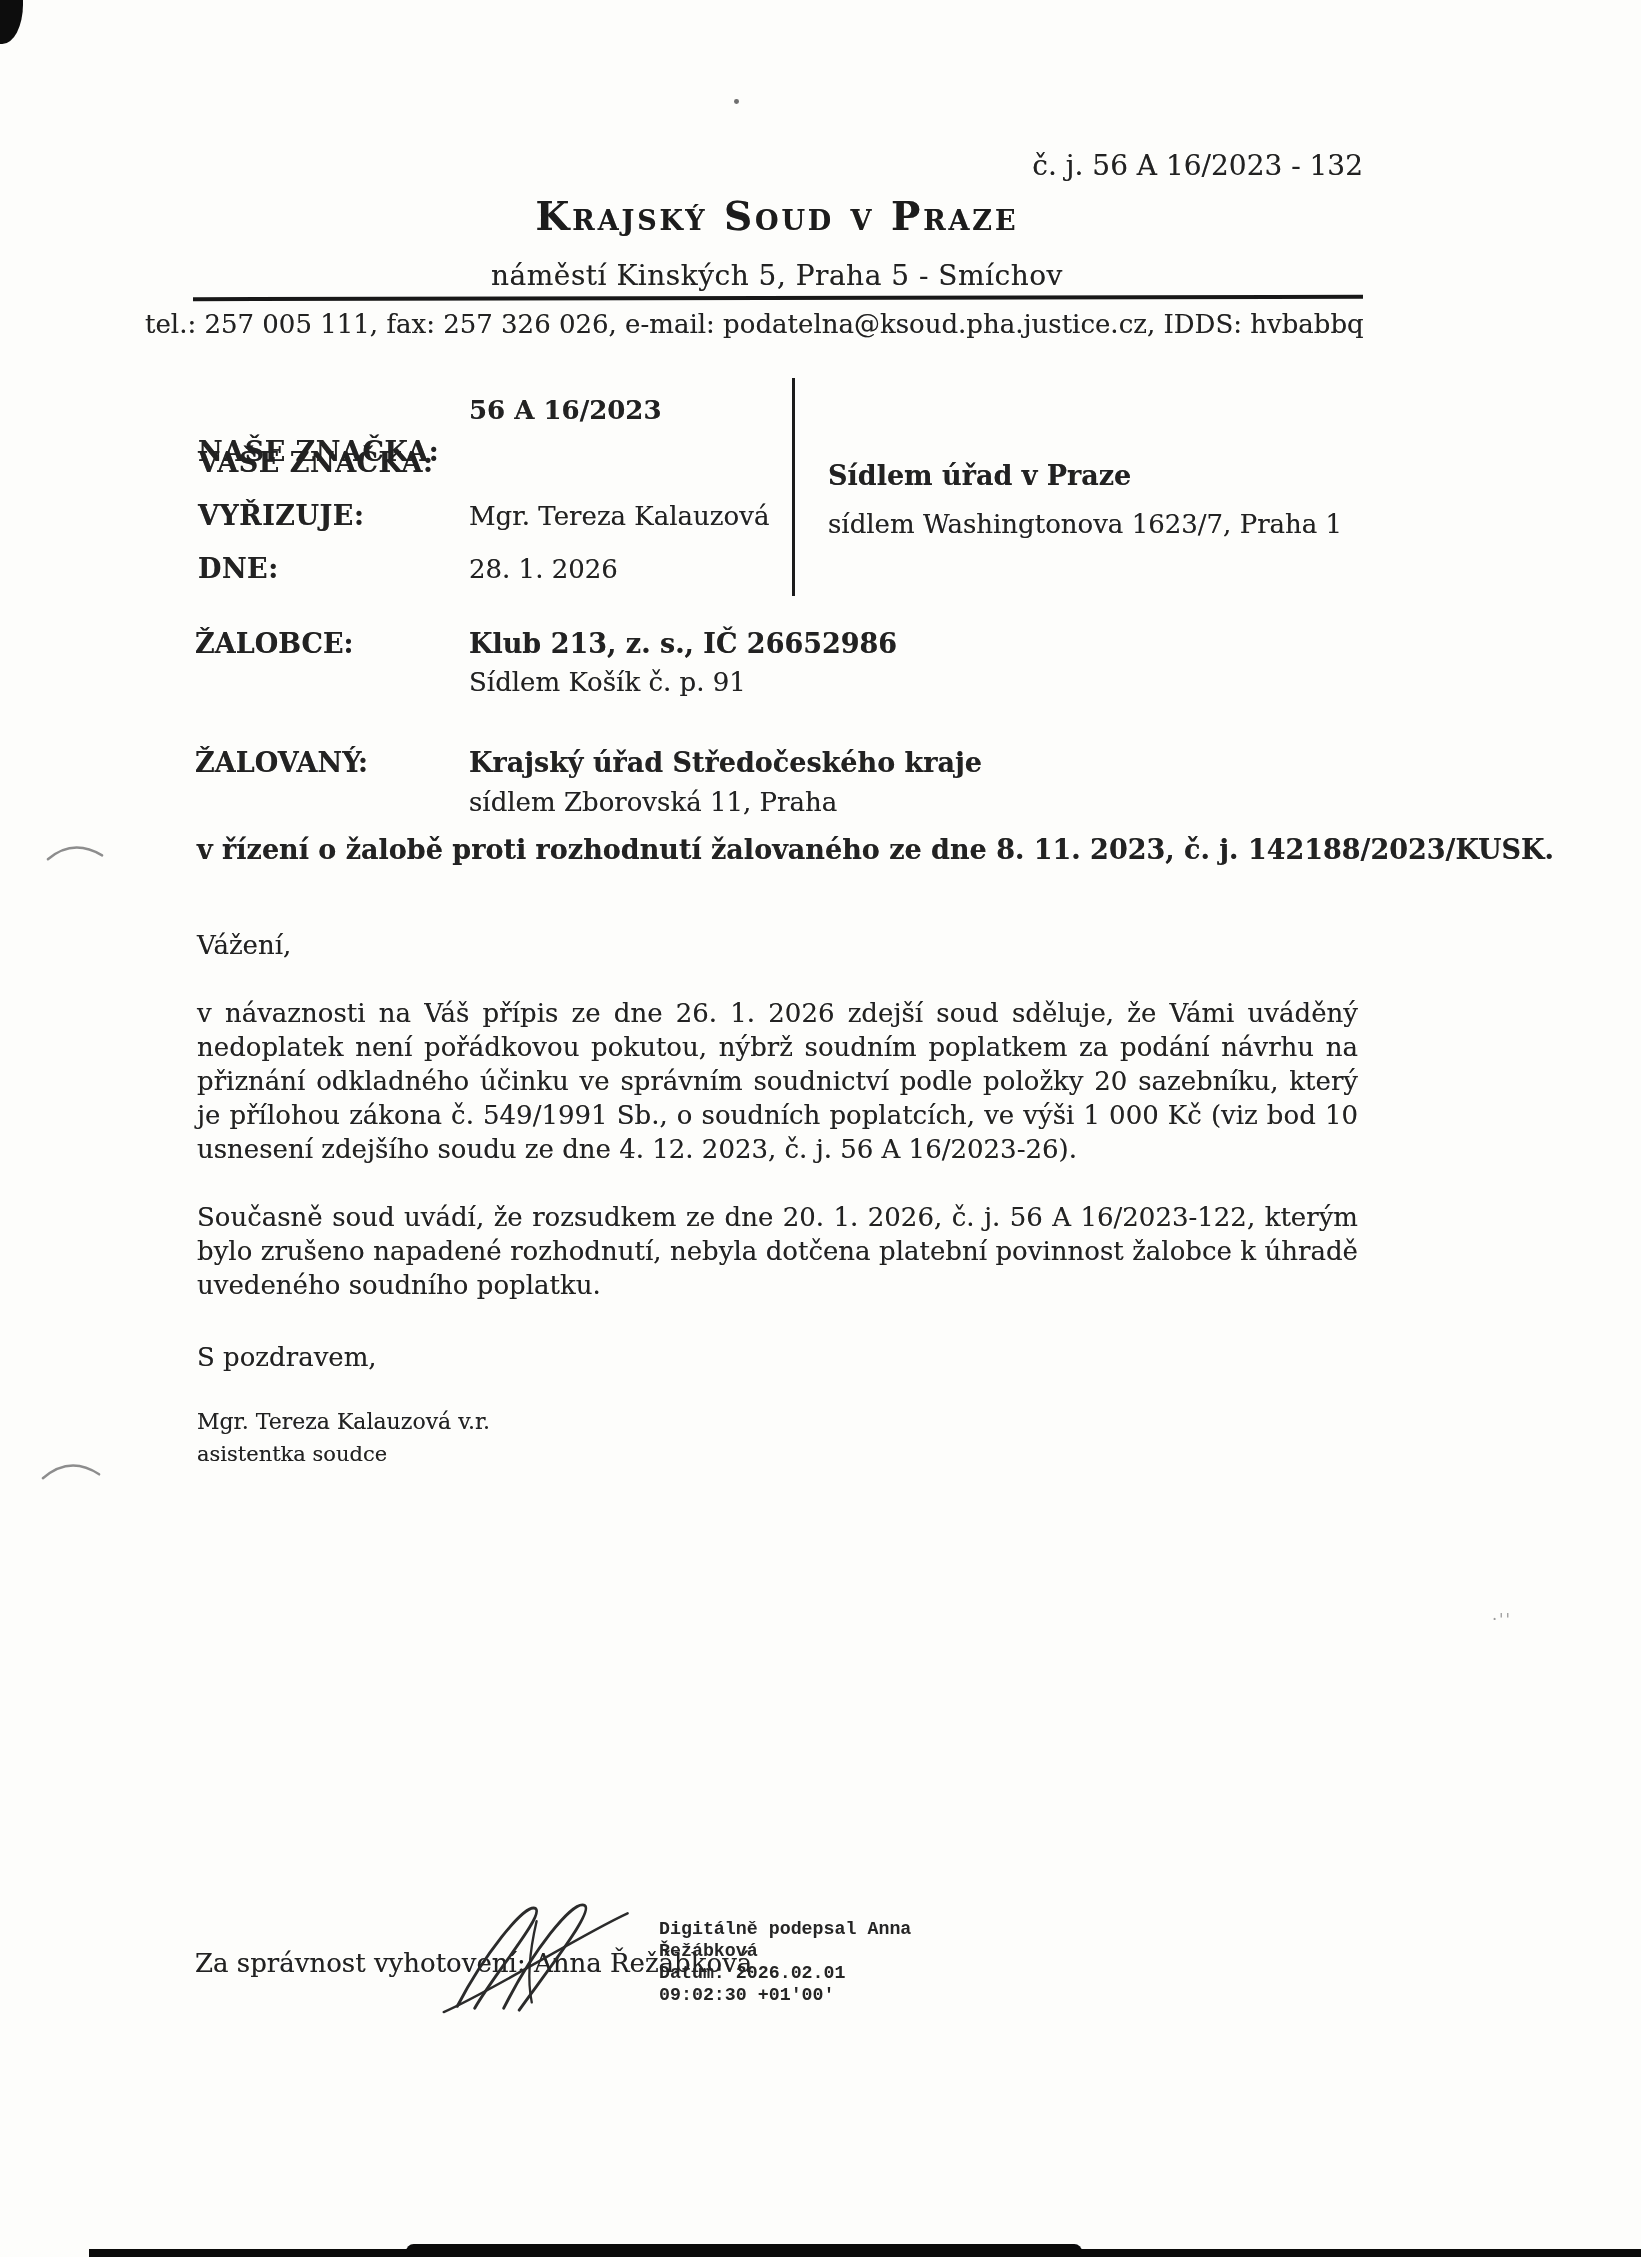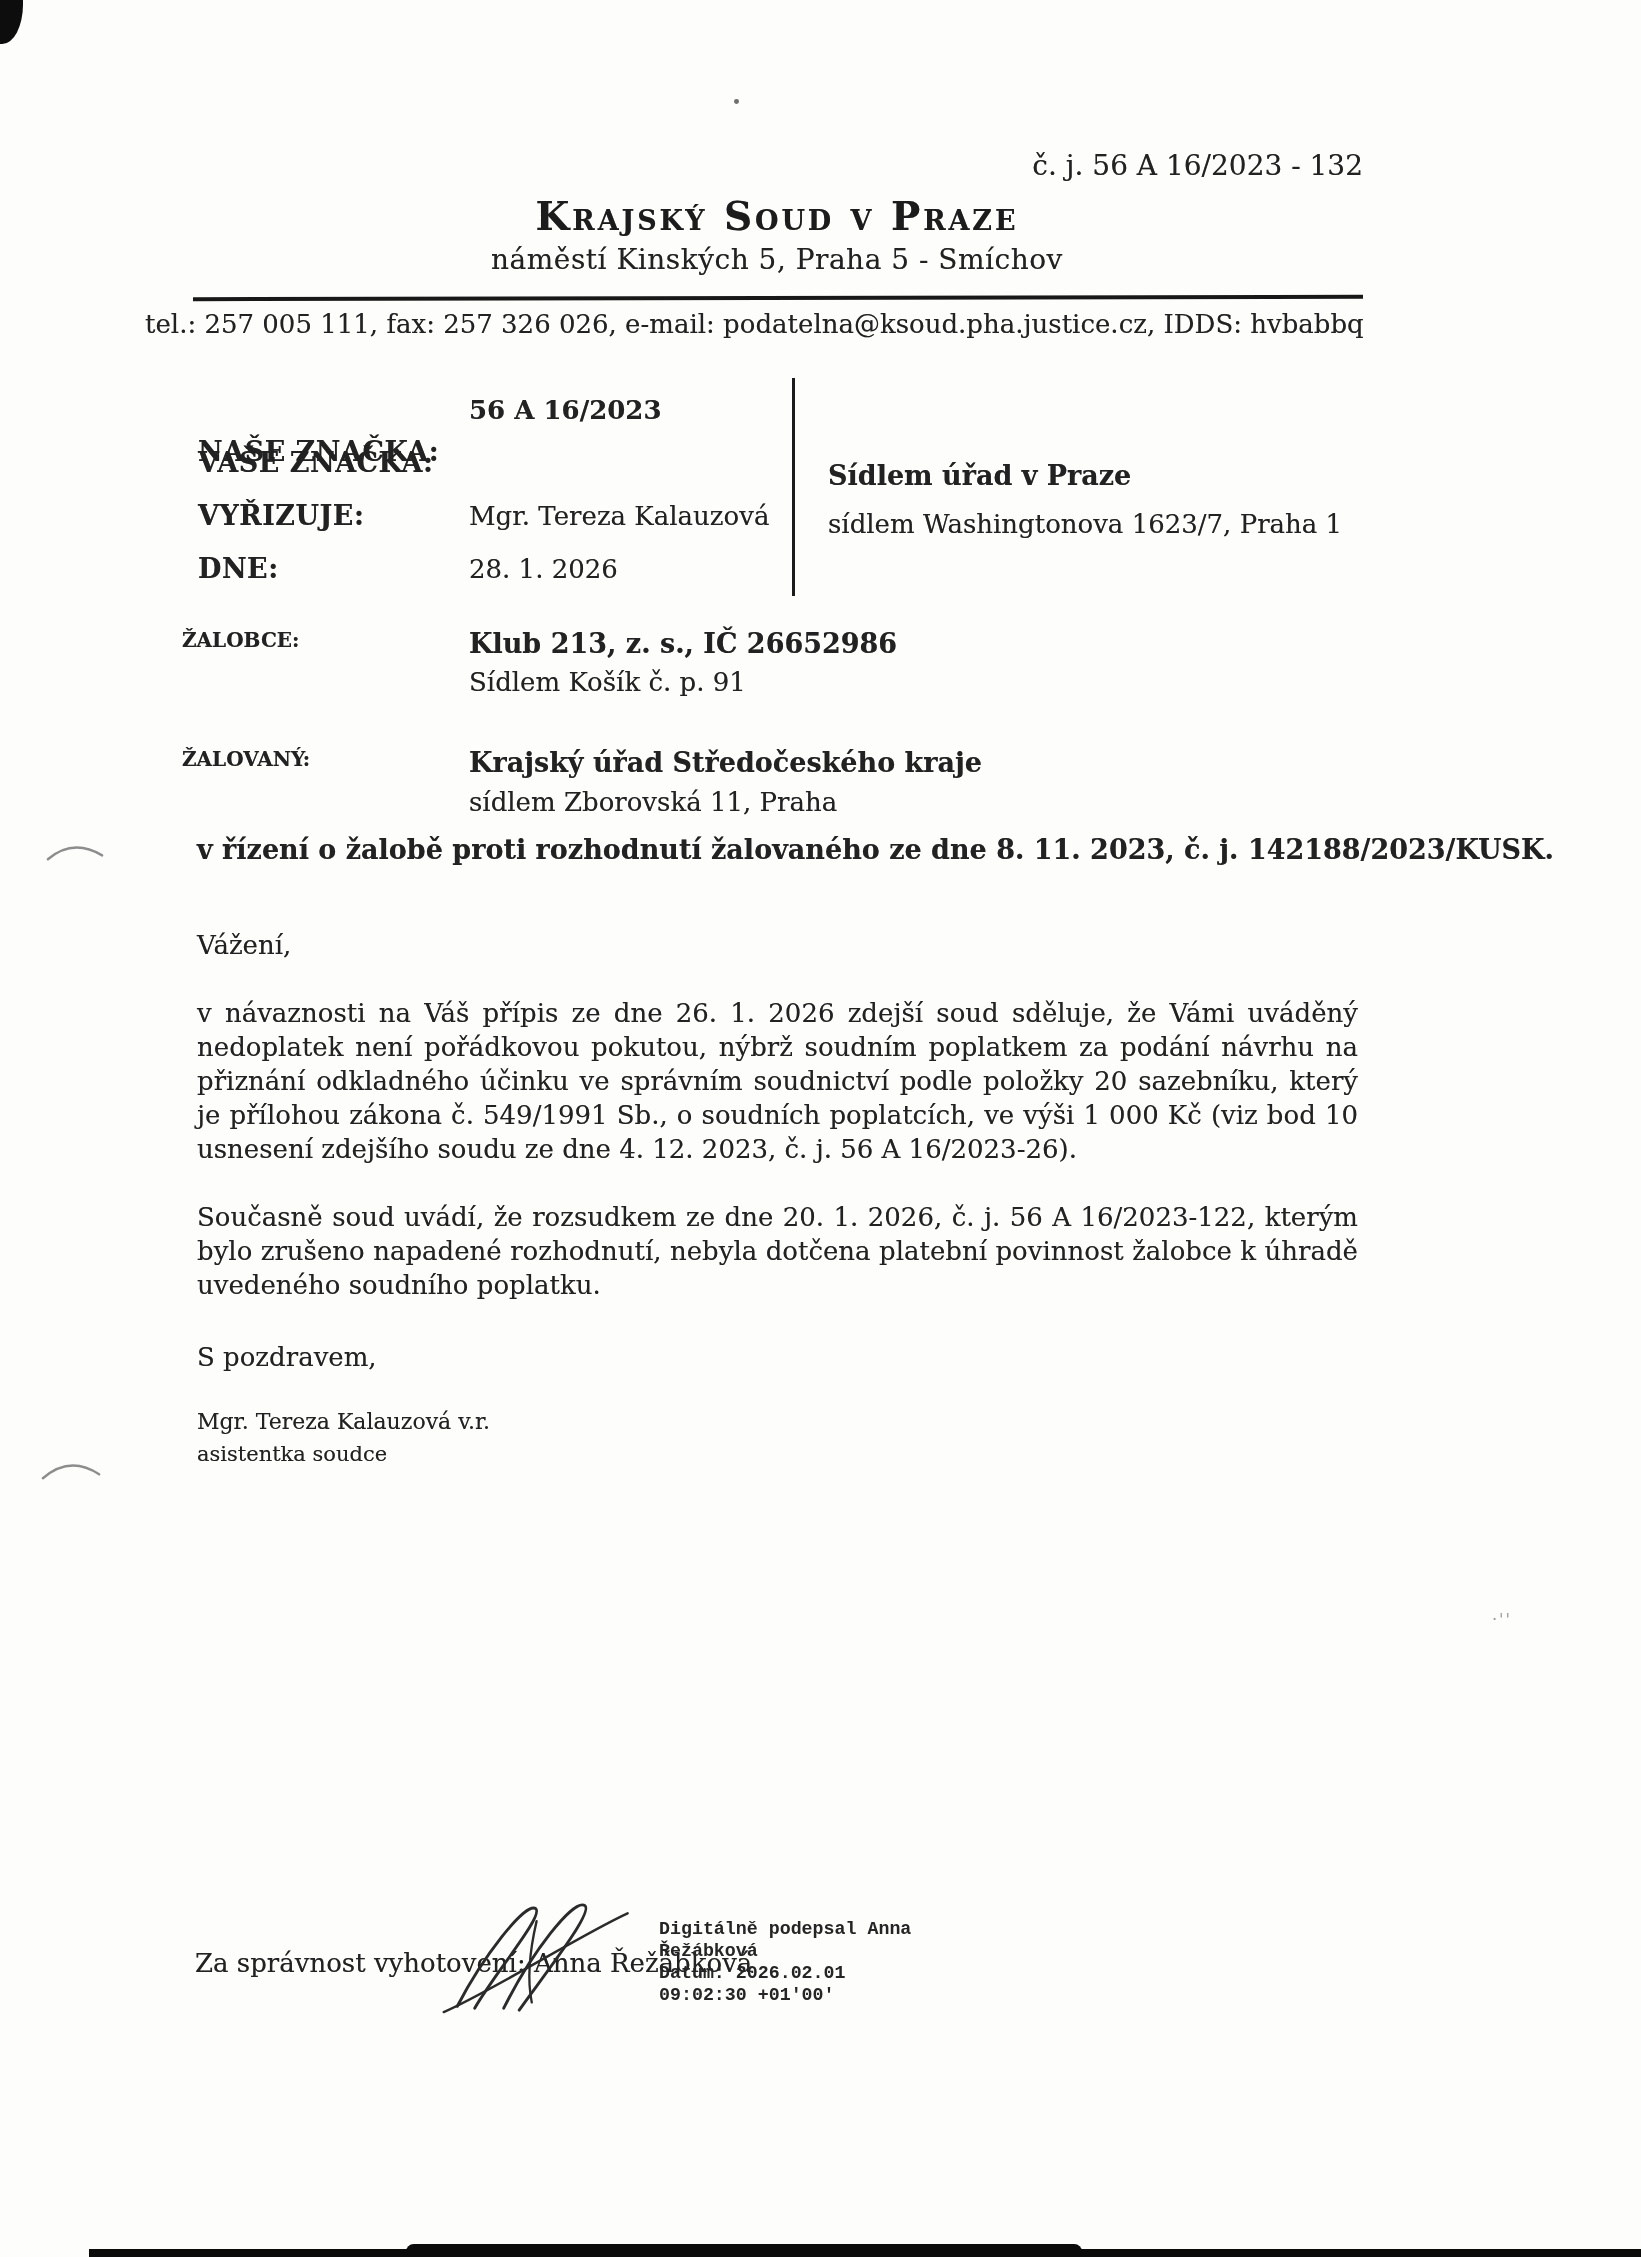--- a/index.html
+++ b/index.html
@@ -8,36 +8,36 @@
     background:#fdfdfb; overflow:hidden;
     font-family:"DejaVu Serif", serif; color:#222;
   }
   .txt { position:absolute; white-space:nowrap; }
   .soft { text-shadow: 0 0 0.5px rgba(20,20,20,0.45); }
 
   .case-number { top:149px; left:985px; width:378px; text-align:right; font-size:28px; }
 
   .letterhead { position:absolute; top:193px; left:183px; width:1188px; text-align:center; }
   .court-name { font-size:39px; font-weight:bold; font-variant:small-caps; letter-spacing:2.9px; color:#1c1c1c; }
-  .court-address { font-size:28px; margin-top:4px; letter-spacing:0.5px; }
+  .court-address { font-size:28px; margin-top:20px; letter-spacing:0.5px; }
 
   .rule { position:absolute; top:296px; left:193px; width:1170px; height:3.9px; background:#181818; transform:rotate(-0.12deg); }
 
   .contact { top:309px; left:145px; width:1110px; text-align:center; font-size:26px; white-space:nowrap; position:absolute; }
 
   .ref-label { left:198px; font-weight:bold; font-size:27px; letter-spacing:0.5px; }
   .ref-value { left:469px; font-size:26px; }
   .bold { font-weight:bold; }
 
   .v-divider { position:absolute; left:792px; top:378px; width:2.9px; height:218px; background:#1b1b1b; }
 
   .addressee-name    { left:828px; top:460px; font-weight:bold; font-size:27px; }
   .addressee-address { left:828px; top:509px; font-size:26px; }
 
-  .party-label { left:182px; font-weight:bold; font-size:20px; }
+  .party-label { left:195px; font-weight:bold; font-size:27px; }
   .party-name  { left:469px; font-weight:bold; font-size:27px; }
   .party-addr  { left:469px; font-size:26px; }
 
   .subject { left:197px; top:834px; font-weight:bold; font-size:27px; }
 
   .salutation { left:197px; top:930px; font-size:26px; }
 
   .para {
     position:absolute; left:197px; width:1161px;
     font-size:26px; line-height:34px;

